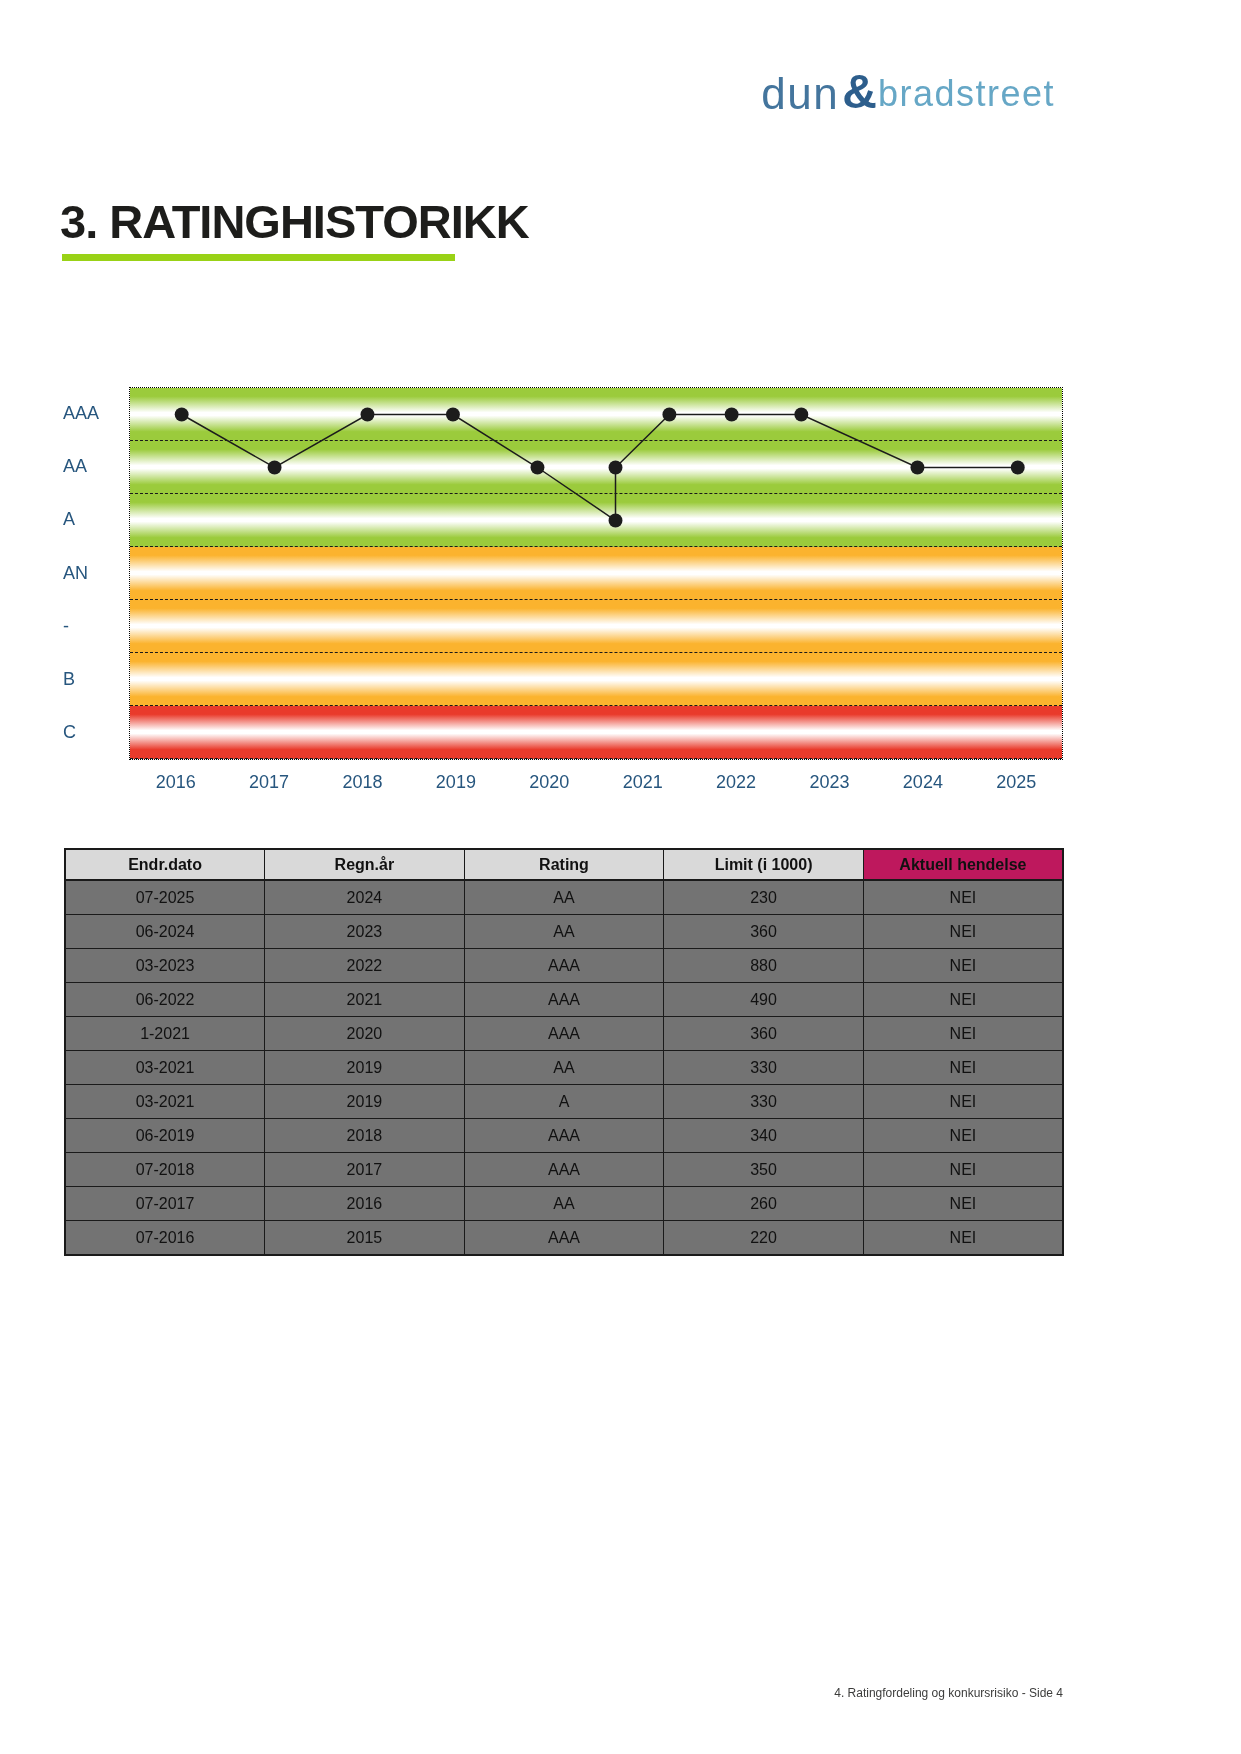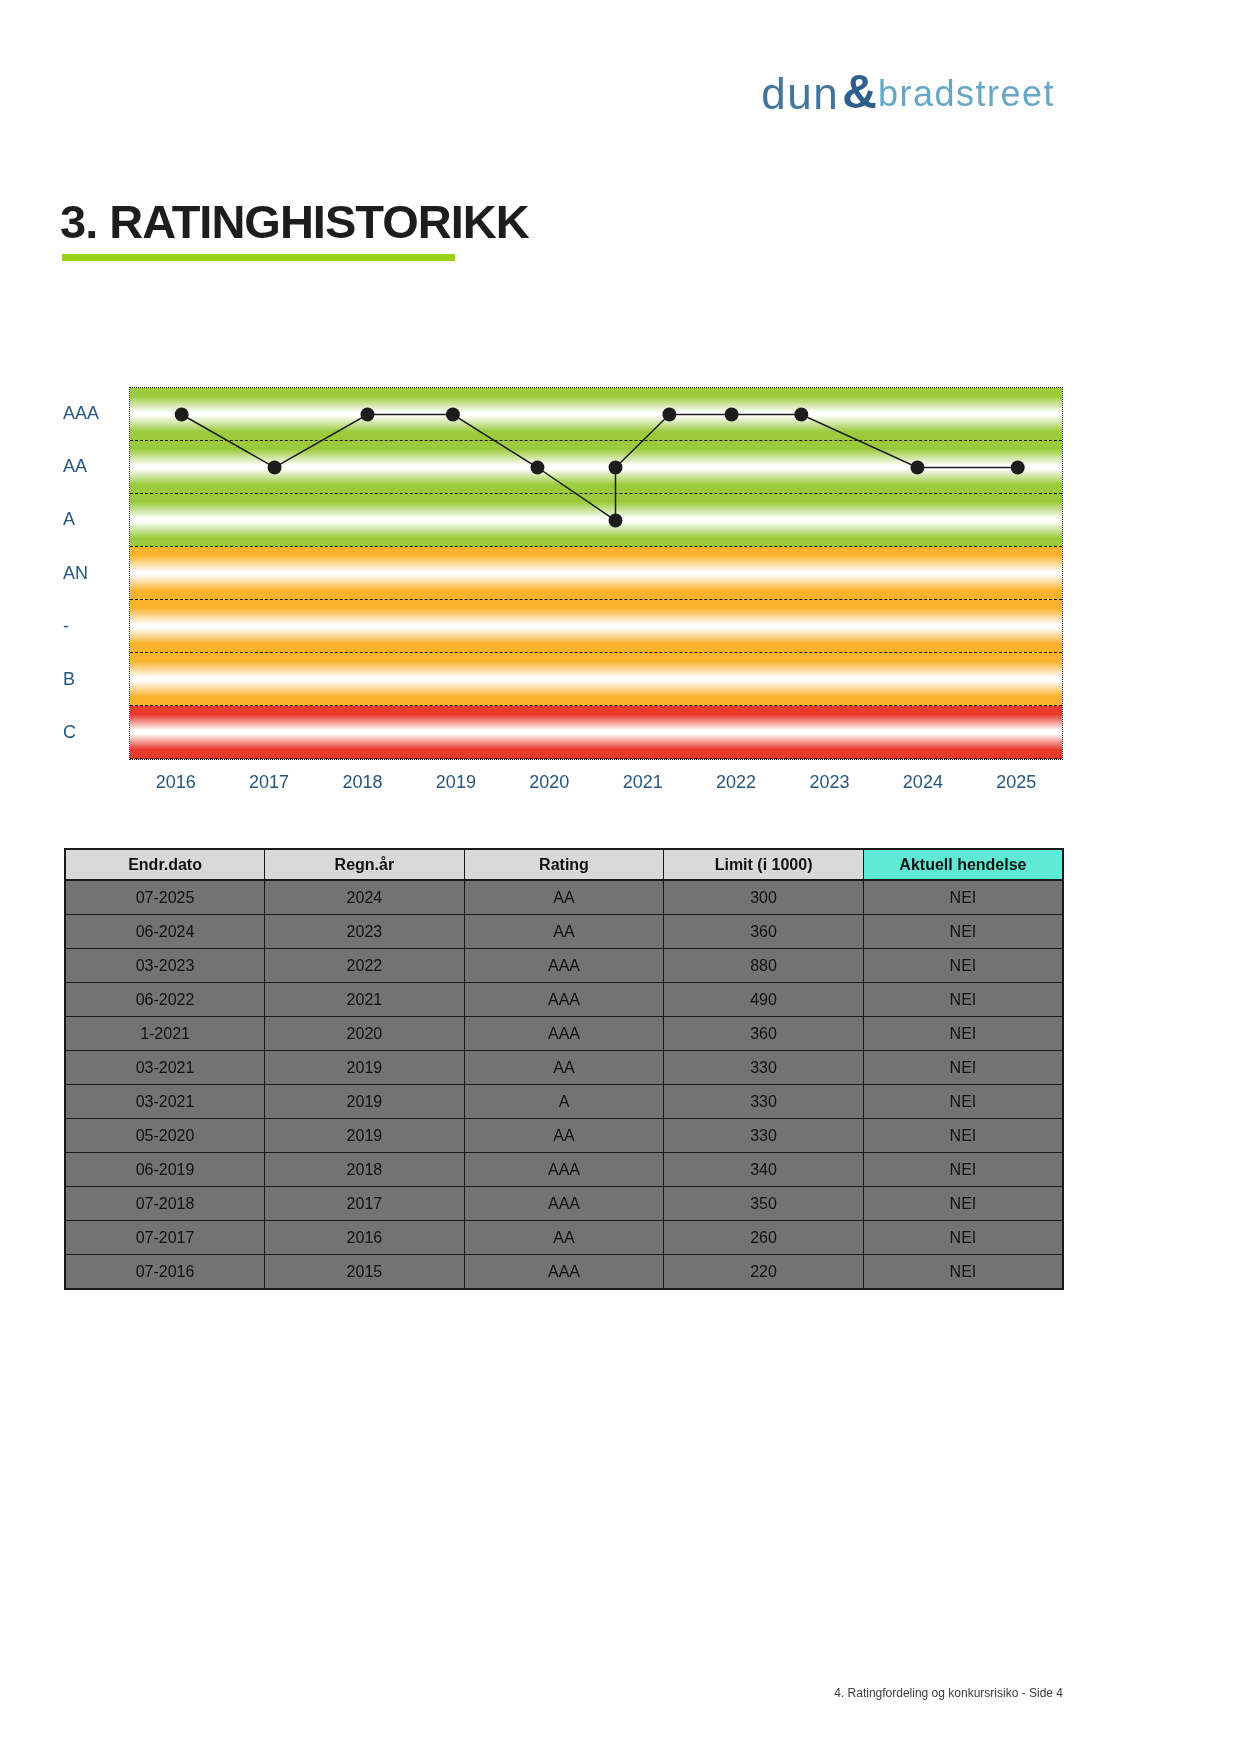--- a/index.html
+++ b/index.html
@@ -101,29 +101,29 @@
       </div>
   </div>
 
   <table class="hist">
     <thead>
         <tr id="theadrow">
           <th style="background: rgb(217, 217, 217);">Endr.dato</th>
           <th style="background: rgb(217, 217, 217);">Regn.år</th>
           <th style="background: rgb(217, 217, 217);">Rating</th>
           <th style="background: rgb(217, 217, 217);">Limit (i 1000)</th>
-          <th style="background: #5eead4; margin-left: 20px;">Aktuell hendelse</th>
+          <th style="background: #be185d; margin-left: 20px;">Aktuell hendelse</th>
         </tr>
       </thead>
     <tbody id="tbody">
         <tr>
           <td>07-2025</td>
           <td>2024</td>
           <td>AA</td>
-          <td>300</td>
+          <td>230</td>
           <td>NEI</td>
         </tr>
         <tr>
           <td>06-2024</td>
           <td>2023</td>
           <td>AA</td>
           <td>360</td>
           <td>NEI</td>
         </tr>
         <tr>
@@ -155,27 +155,20 @@
           <td>NEI</td>
         </tr>
         <tr>
           <td>03-2021</td>
           <td>2019</td>
           <td>A</td>
           <td>330</td>
           <td>NEI</td>
         </tr>
         <tr>
-          <td>05-2020</td>
-          <td>2019</td>
-          <td>AA</td>
-          <td>330</td>
-          <td>NEI</td>
-        </tr>
-        <tr>
           <td>06-2019</td>
           <td>2018</td>
           <td>AAA</td>
           <td>340</td>
           <td>NEI</td>
         </tr>
         <tr>
           <td>07-2018</td>
           <td>2017</td>
           <td>AAA</td>

